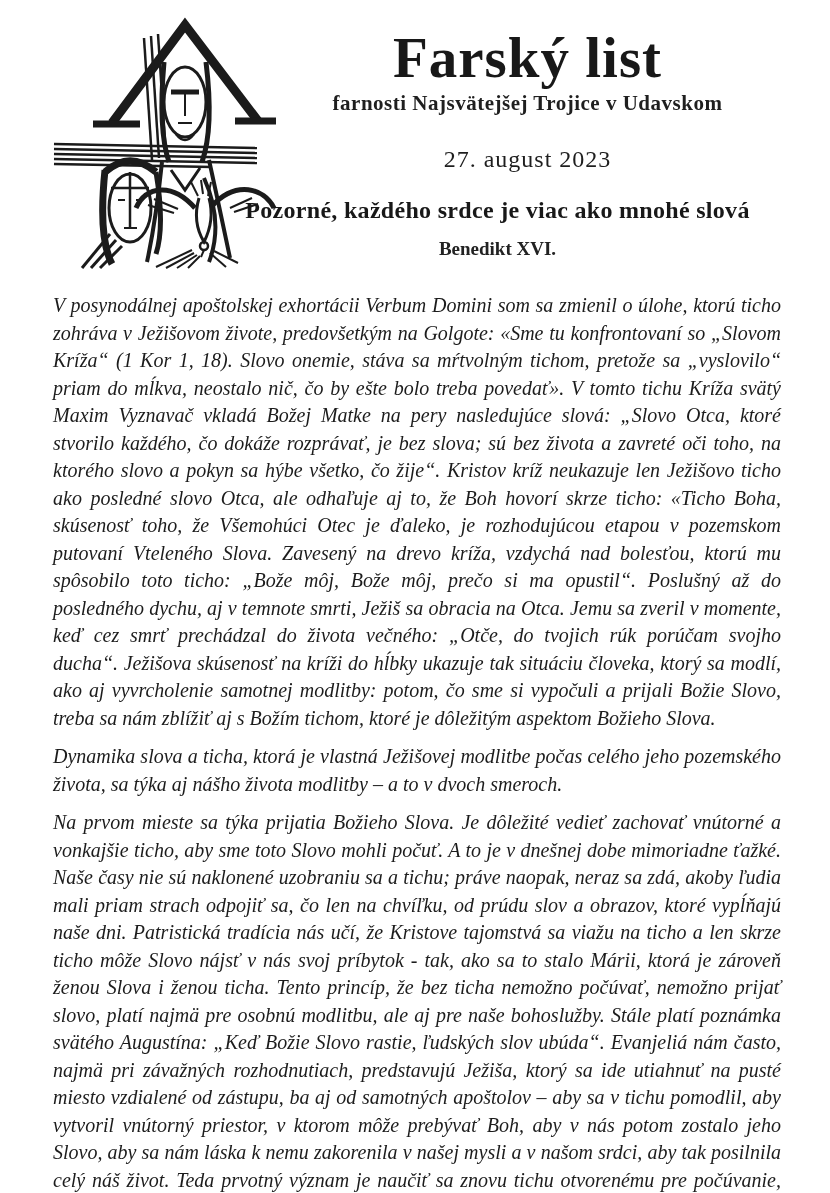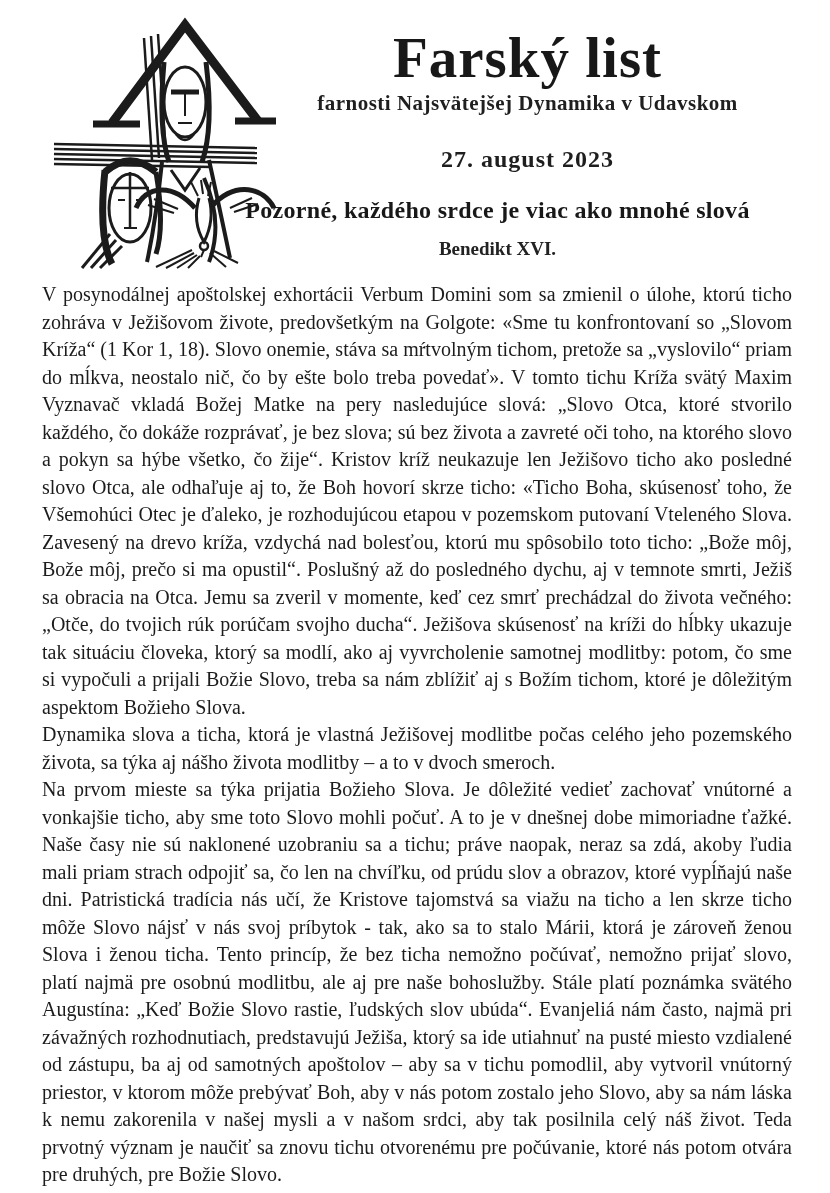--- a/index.html
+++ b/index.html
@@ -44,21 +44,21 @@
   .subtitle {
     margin-top: 3px;
     font-size: 21px;
     font-weight: 700;
     letter-spacing: 0.5px;
     color: #1f1f1f;
   }
   .issue-date {
     margin-top: 30px;
     font-size: 24px;
-    font-weight: 700;
+    font-weight: 400;
     letter-spacing: 1px;
     color: #1e1e1e;
   }
   .headline-block {
     position: absolute;
     left: 175px;
     top: 197px;
     width: 645px;
     text-align: center;
   }
@@ -79,21 +79,21 @@
   .article {
     position: absolute;
     left: 42px;
     top: 281px;
     width: 750px;
     font-size: 20px;
     line-height: 27.5px;
     text-align: justify;
     color: #1c1c1c;
   }
-  .article p { margin: 0; }
+  .article p { margin: 11px; font-style: italic; }
   .ink { stroke: #1b1b1b; fill: none; }
 </style>
 </head>
 <body>
 
 <div class="page">
 
   <div class="logo">
     <svg viewBox="0 0 268 260" aria-hidden="true">
 
@@ -155,21 +155,21 @@
       <path class="ink" d="M142 243 L114 258" stroke-width="2"></path>
       <path class="ink" d="M145 245 L125 258" stroke-width="2"></path>
       <path class="ink" d="M148 246 L136 258" stroke-width="2"></path>
       <path class="ink" d="M158 243 L174 257" stroke-width="2"></path>
       <path class="ink" d="M162 241 L186 253" stroke-width="2"></path>
     </svg>
   </div>
 
   <header class="masthead-text">
     <h1 class="title">Farský list</h1>
-    <div class="subtitle">farnosti Najsvätejšej Dynamika v Udavskom</div>
+    <div class="subtitle">farnosti Najsvätejšej Trojice v Udavskom</div>
     <div class="issue-date">27. august 2023</div>
   </header>
 
   <section class="headline-block">
     <h2 class="headline">Pozorné, každého srdce je viac ako mnohé slová</h2>
     <div class="attribution">Benedikt XVI.</div>
   </section>
 
   <article class="article">
     <p>V posynodálnej apoštolskej exhortácii Verbum Domini som sa zmienil o úlohe, ktorú ticho zohráva v Ježišovom živote, predovšetkým na Golgote: «Sme tu konfrontovaní so „Slovom Kríža“ (1 Kor 1, 18). Slovo onemie, stáva sa mŕtvolným tichom, pretože sa „vyslovilo“ priam do mĺkva, neostalo nič, čo by ešte bolo treba povedať». V tomto tichu Kríža svätý Maxim Vyznavač vkladá Božej Matke na pery nasledujúce slová: „Slovo Otca, ktoré stvorilo každého, čo dokáže rozprávať, je bez slova; sú bez života a zavreté oči toho, na ktorého slovo a pokyn sa hýbe všetko, čo žije“. Kristov kríž neukazuje len Ježišovo ticho ako posledné slovo Otca, ale odhaľuje aj to, že Boh hovorí skrze ticho: «Ticho Boha, skúsenosť toho, že Všemohúci Otec je ďaleko, je rozhodujúcou etapou v pozemskom putovaní Vteleného Slova. Zavesený na drevo kríža, vzdychá nad bolesťou, ktorú mu spôsobilo toto ticho: „Bože môj, Bože môj, prečo si ma opustil“. Poslušný až do posledného dychu, aj v temnote smrti, Ježiš sa obracia na Otca. Jemu sa zveril v momente, keď cez smrť prechádzal do života večného: „Otče, do tvojich rúk porúčam svojho ducha“. Ježišova skúsenosť na kríži do hĺbky ukazuje tak situáciu človeka, ktorý sa modlí, ako aj vyvrcholenie samotnej modlitby: potom, čo sme si vypočuli a prijali Božie Slovo, treba sa nám zblížiť aj s Božím tichom, ktoré je dôležitým aspektom Božieho Slova.</p>

